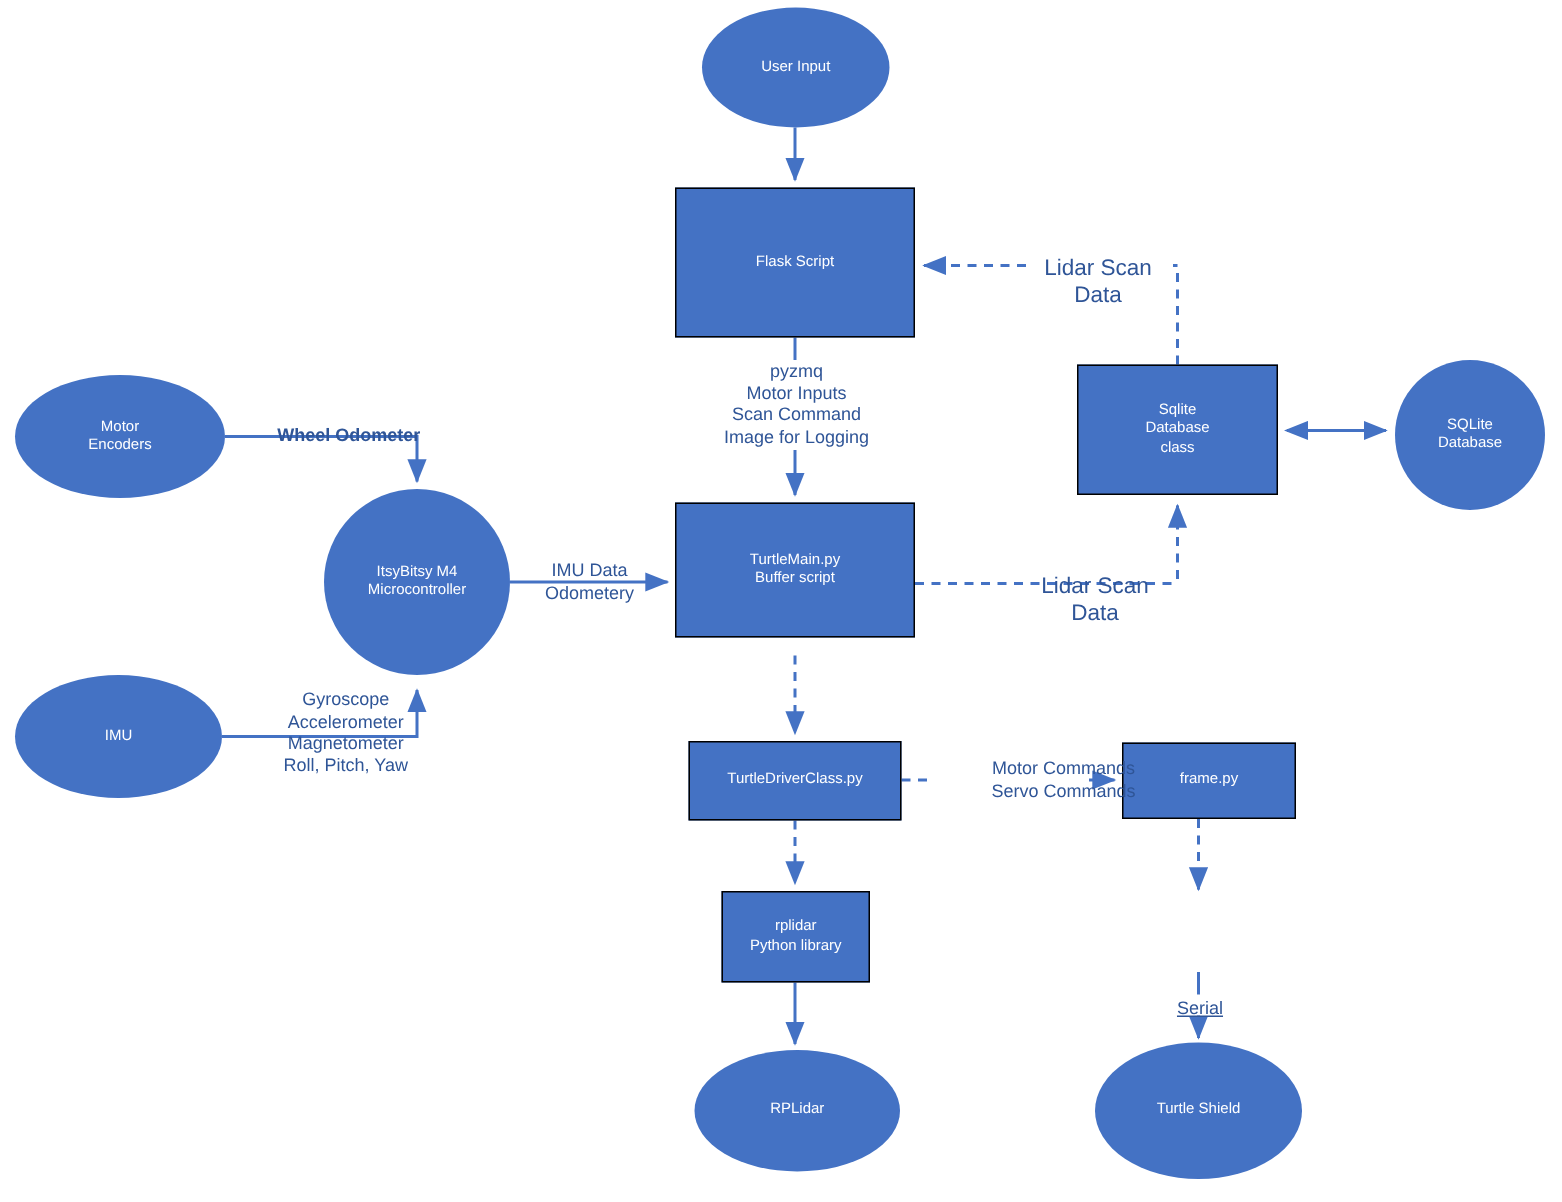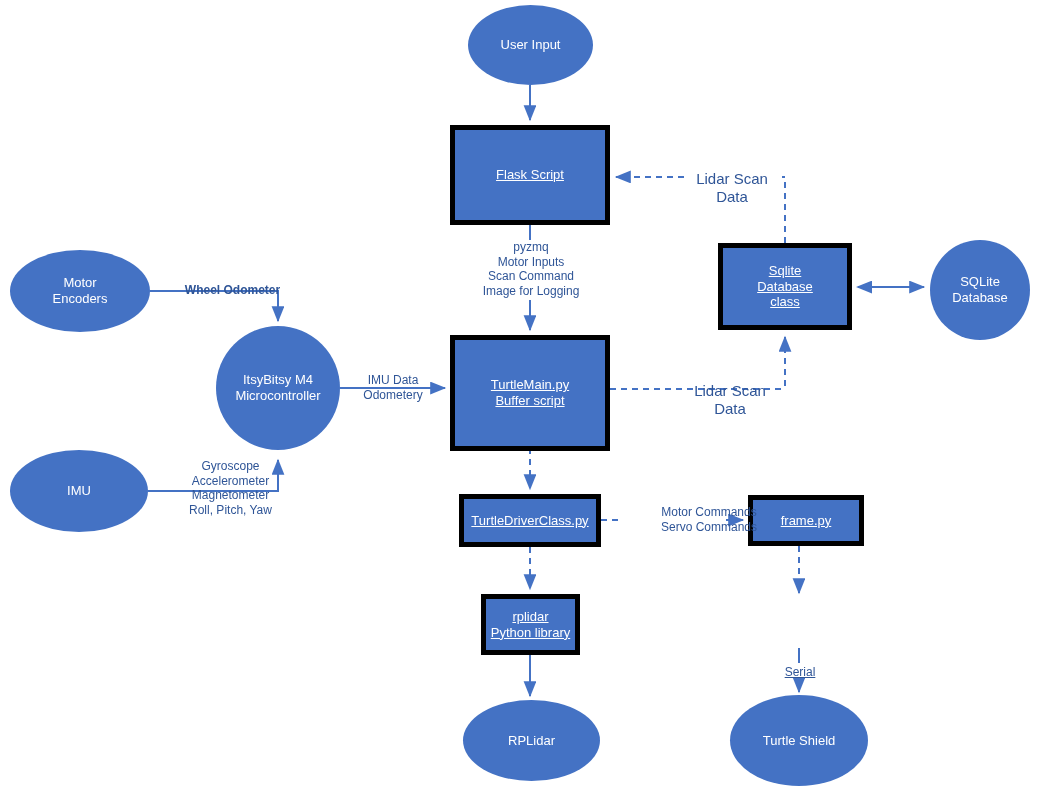--- a/index.html
+++ b/index.html
@@ -1,23 +1,23 @@
 <!DOCTYPE html>
 <html><head>
 <meta charset="utf-8">
 <title>Turtle Robot Architecture Diagram</title>
 <style>
   html,body{margin:0;padding:0;background:#ffffff;}
   body{width:1041px;height:801px;font-family:"Liberation Sans",sans-serif;overflow:hidden;}
   #canvas{position:relative;width:1041px;height:801px;background:#fff;}
   svg#wires{position:absolute;left:0;top:0;width:1041px;height:801px;}
   .node{position:absolute;background:#4472C4;color:#ffffff;display:flex;align-items:center;
-        justify-content:center;text-align:center;line-height:1.22;font-size:13px;
+        justify-content:center;text-align:center;line-height:1.22;font-size:10px;
         box-sizing:border-box;}
-  .node.box{border:5px solid #000000;text-decoration:underline;}
+  .node.box{border:1px solid #000000;}
   .node.oval{border-radius:50%;border:none;}
   .node .lbl{white-space:pre-line;display:block;padding:0 4px;}
   .edge-label{position:absolute;color:#2F5597;font-size:12px;line-height:1.22;
               text-align:center;white-space:pre-line;background:transparent;}
   .edge-label.l10{font-size:15px;}
 </style>
 </head>
 <body>
 
 <div id="canvas">
@@ -71,21 +71,21 @@
   </svg>
 
   <div class="node oval" style="left:468px;top:5px;width:125px;height:80px;">
     <span class="lbl">User Input</span>
   </div>
 
   <div class="node box" style="left:450px;top:125px;width:160px;height:100px;">
     <span class="lbl">Flask Script</span>
   </div>
 
-  <div class="node box" style="left:450px;top:335px;width:160px;height:116px;align-items:center;">
+  <div class="node box" style="left:450px;top:335px;width:160px;height:90px;align-items:center;">
     <span class="lbl">TurtleMain.py
 Buffer script</span>
   </div>
 
   <div class="node oval" style="left:10px;top:250px;width:140px;height:82px;">
     <span class="lbl">Motor
 Encoders</span>
   </div>
 
   <div class="node oval" style="left:10px;top:450px;width:138px;height:82px;">

